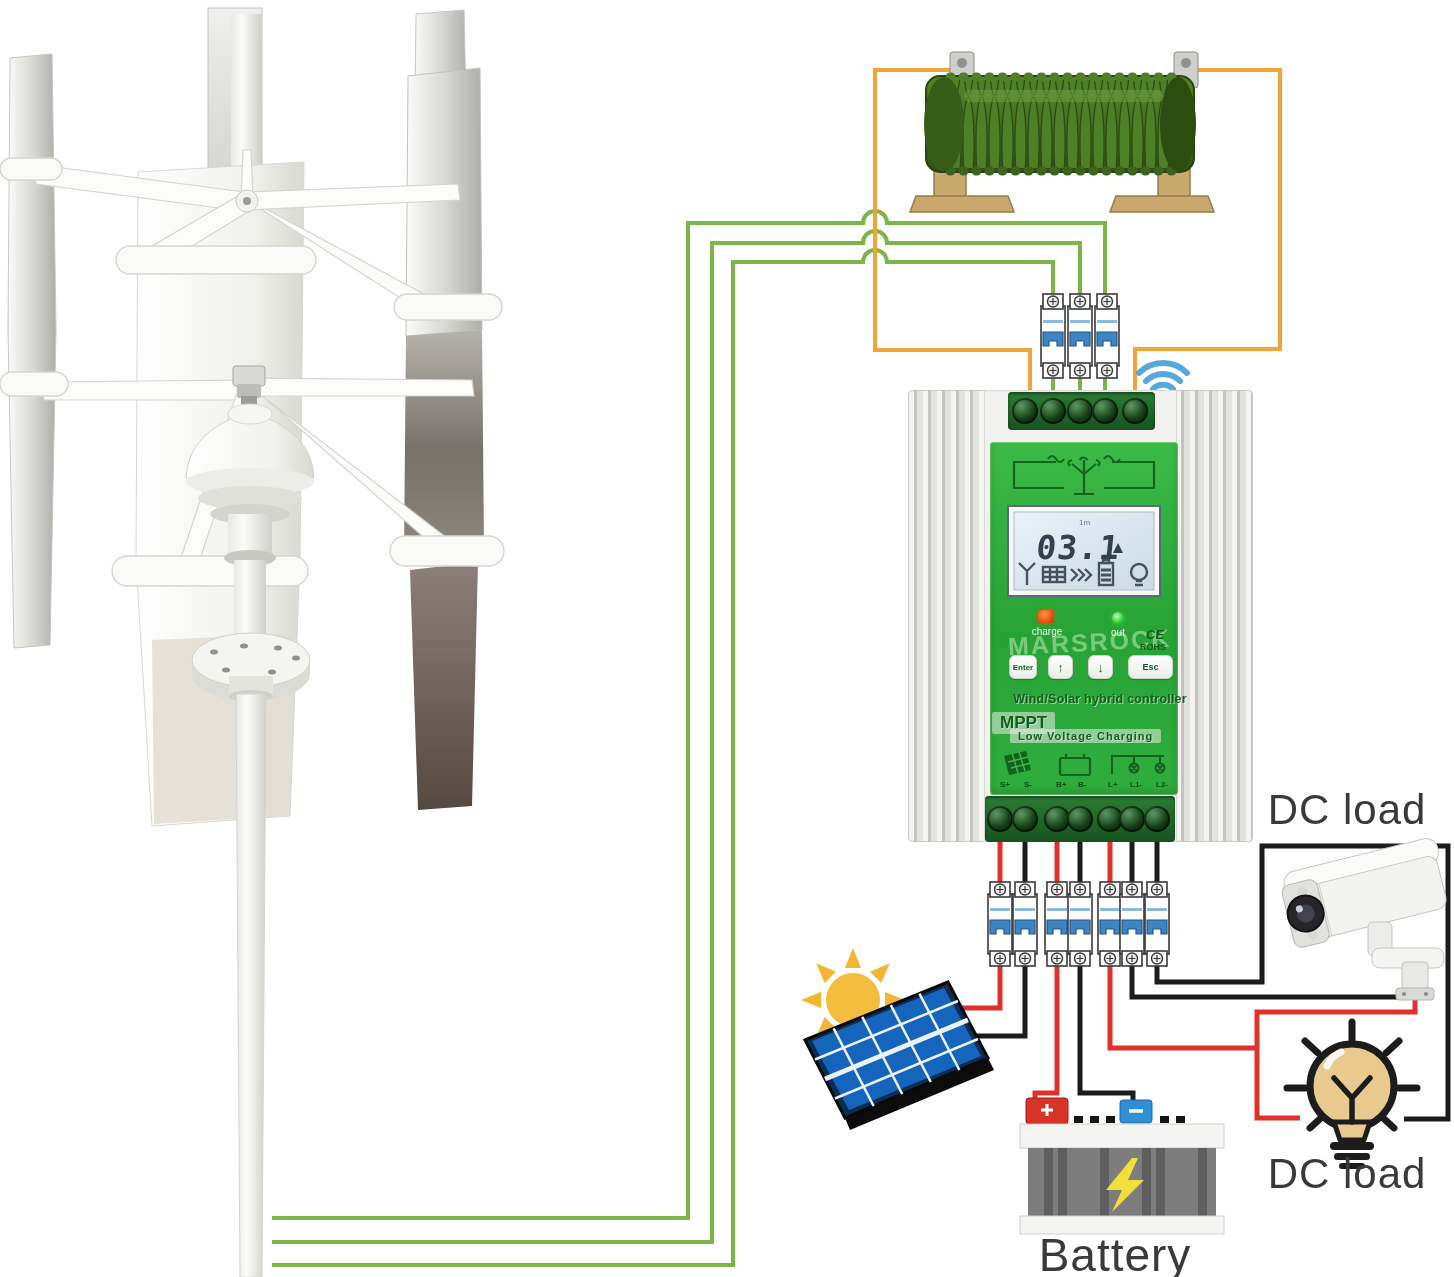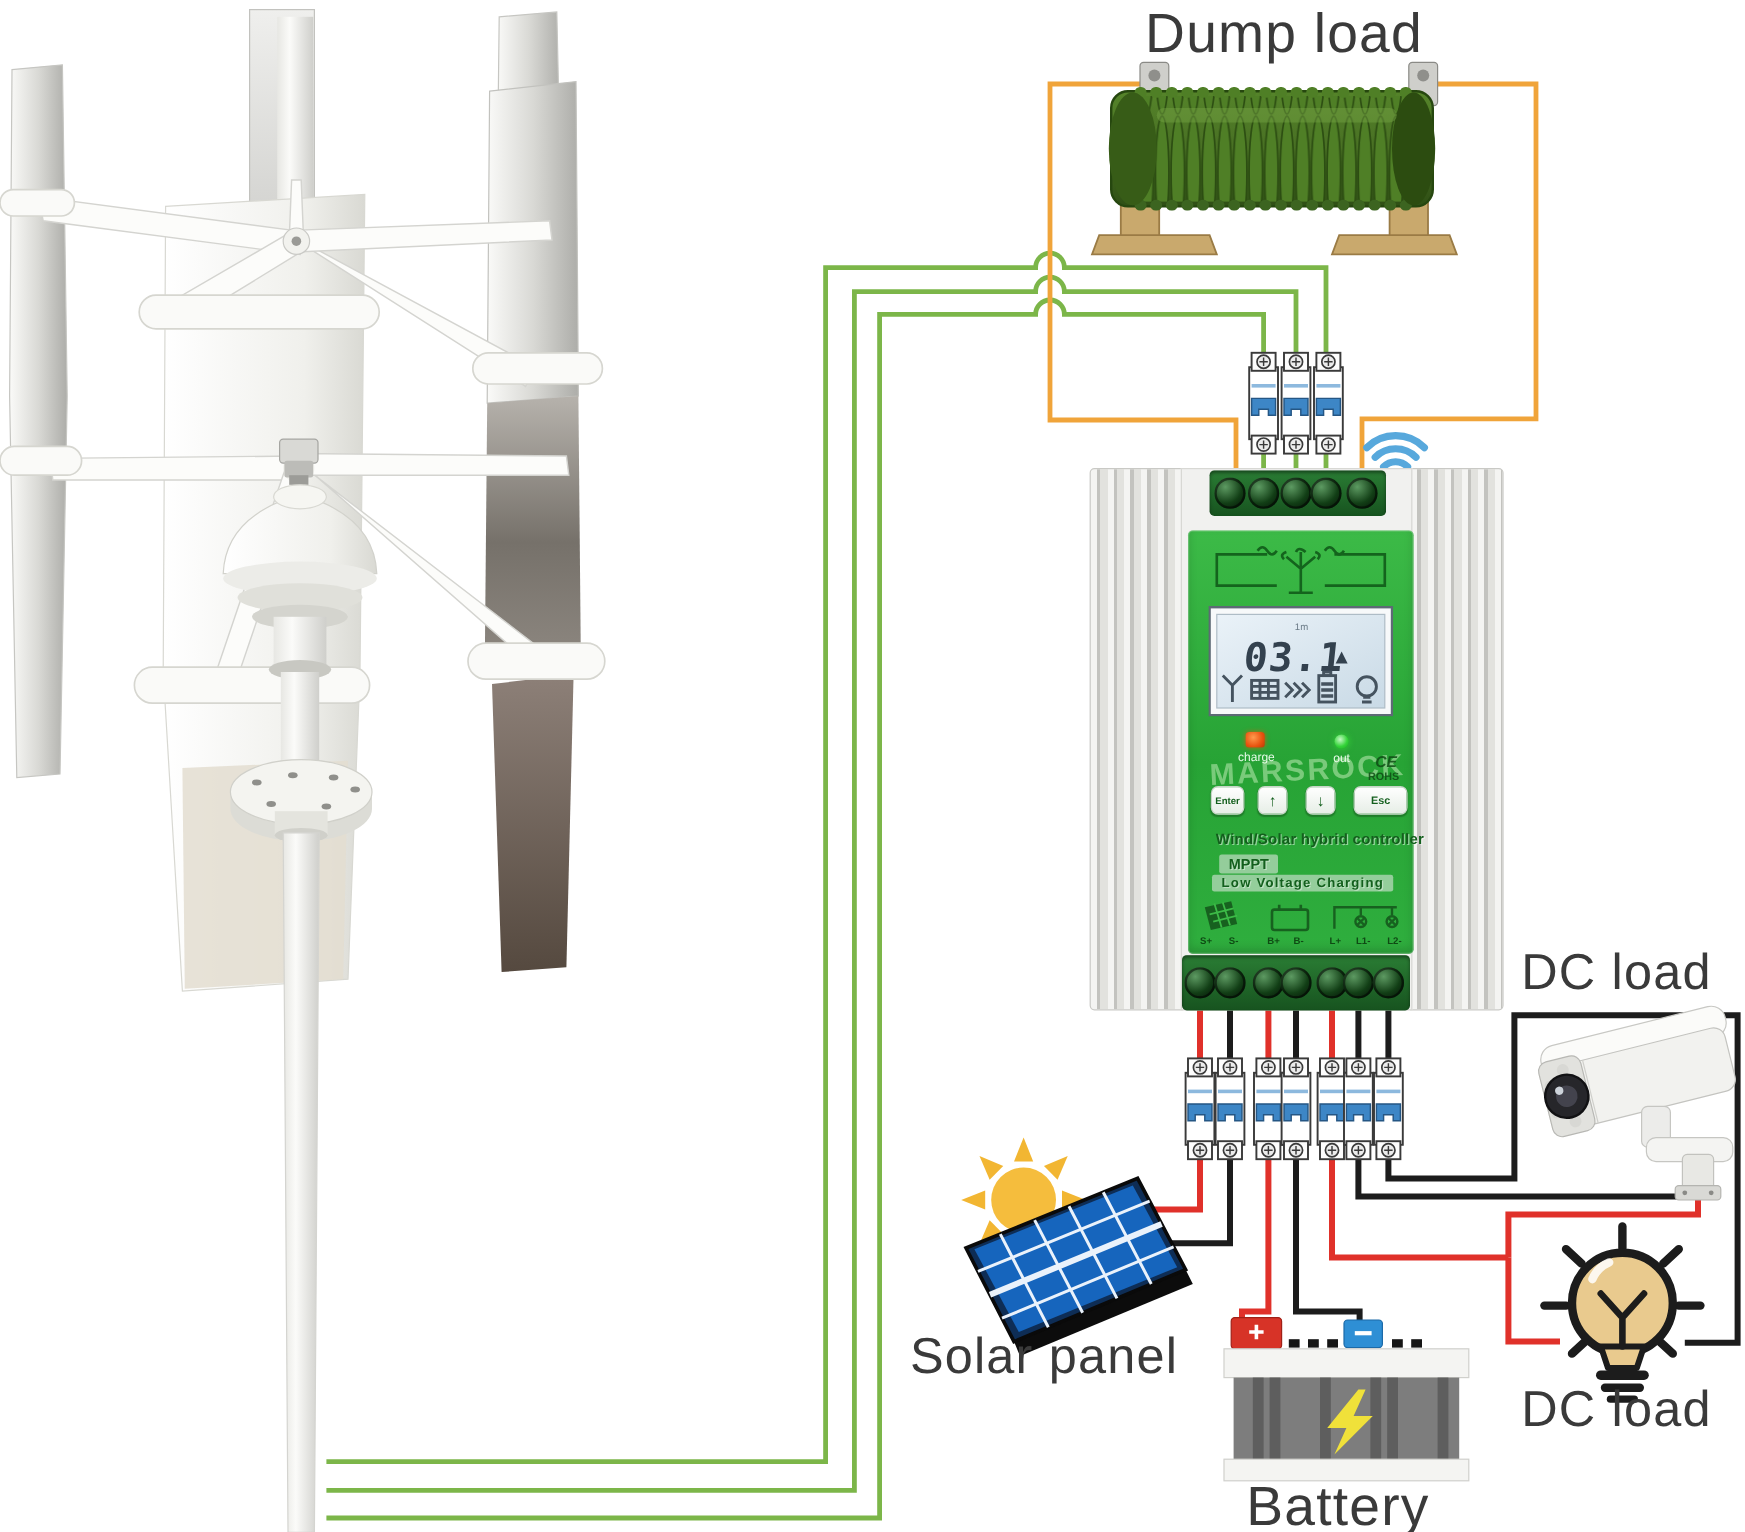--- a/index.html
+++ b/index.html
@@ -57,21 +57,21 @@
        box-shadow:0 1px 1px rgba(0,0,0,.25);}
   #btn-enter{left:19px;width:28px;font-size:8px;}
   #btn-up{left:58px;width:25px;font-size:13px;}
   #btn-down{left:98px;width:25px;font-size:13px;}
   #btn-esc{left:138px;width:45px;font-size:9px;}
   #ctl-title{position:absolute;left:0;top:250px;width:220px;text-align:center;font-size:12.5px;
        font-weight:bold;color:var(--ink-green);text-shadow:1px 1px 0 rgba(255,255,255,.5);
        letter-spacing:.2px;}
   .badge{position:absolute;background:rgba(235,235,235,.55);color:var(--ink-green);
        font-weight:bold;border-radius:2px;padding:1px 8px;text-shadow:1px 1px 0 rgba(255,255,255,.4);}
-  #badge-mppt{left:26px;top:270px;font-size:12px;}
+  #badge-mppt{left:2px;top:270px;font-size:17px;}
   #badge-lvc{left:20px;top:287px;font-size:11px;letter-spacing:1px;}
   .iconsrow{position:absolute;left:4px;top:306px;}
   .tl{position:absolute;top:338px;font-size:8px;font-weight:bold;color:#0f4a14;}
   
   #tl0{left:10px;} #tl1{left:34px;} #tl2{left:66px;} #tl3{left:88px;}
   #tl4{left:118px;} #tl5{left:140px;} #tl6{left:166px;}
 </style>
 </head>
 <body>
 
@@ -474,19 +474,17 @@
     <span class="hole" style="left:2px"></span>
     <span class="hole" style="left:27px"></span>
     <span class="hole" style="left:59px"></span>
     <span class="hole" style="left:82px"></span>
     <span class="hole" style="left:112px"></span>
     <span class="hole" style="left:134px"></span>
     <span class="hole" style="left:159px"></span>
   </div>
 </div>
 
-<div class="biglabel" style="left:920px;top:0;width:300px;font-size:46px;">Dump load</div>
 <div class="biglabel" style="left:1240px;top:786px;width:214px;font-size:42px;">DC load</div>
-<div class="biglabel" style="left:740px;top:1106px;width:260px;font-size:42px;">Solar panel</div>
 <div class="biglabel" style="left:1000px;top:1228px;width:230px;font-size:46px;">Battery</div>
 <div class="biglabel" style="left:1240px;top:1150px;width:214px;font-size:42px;">DC load</div>
 
 </div>
 
 </body></html>

